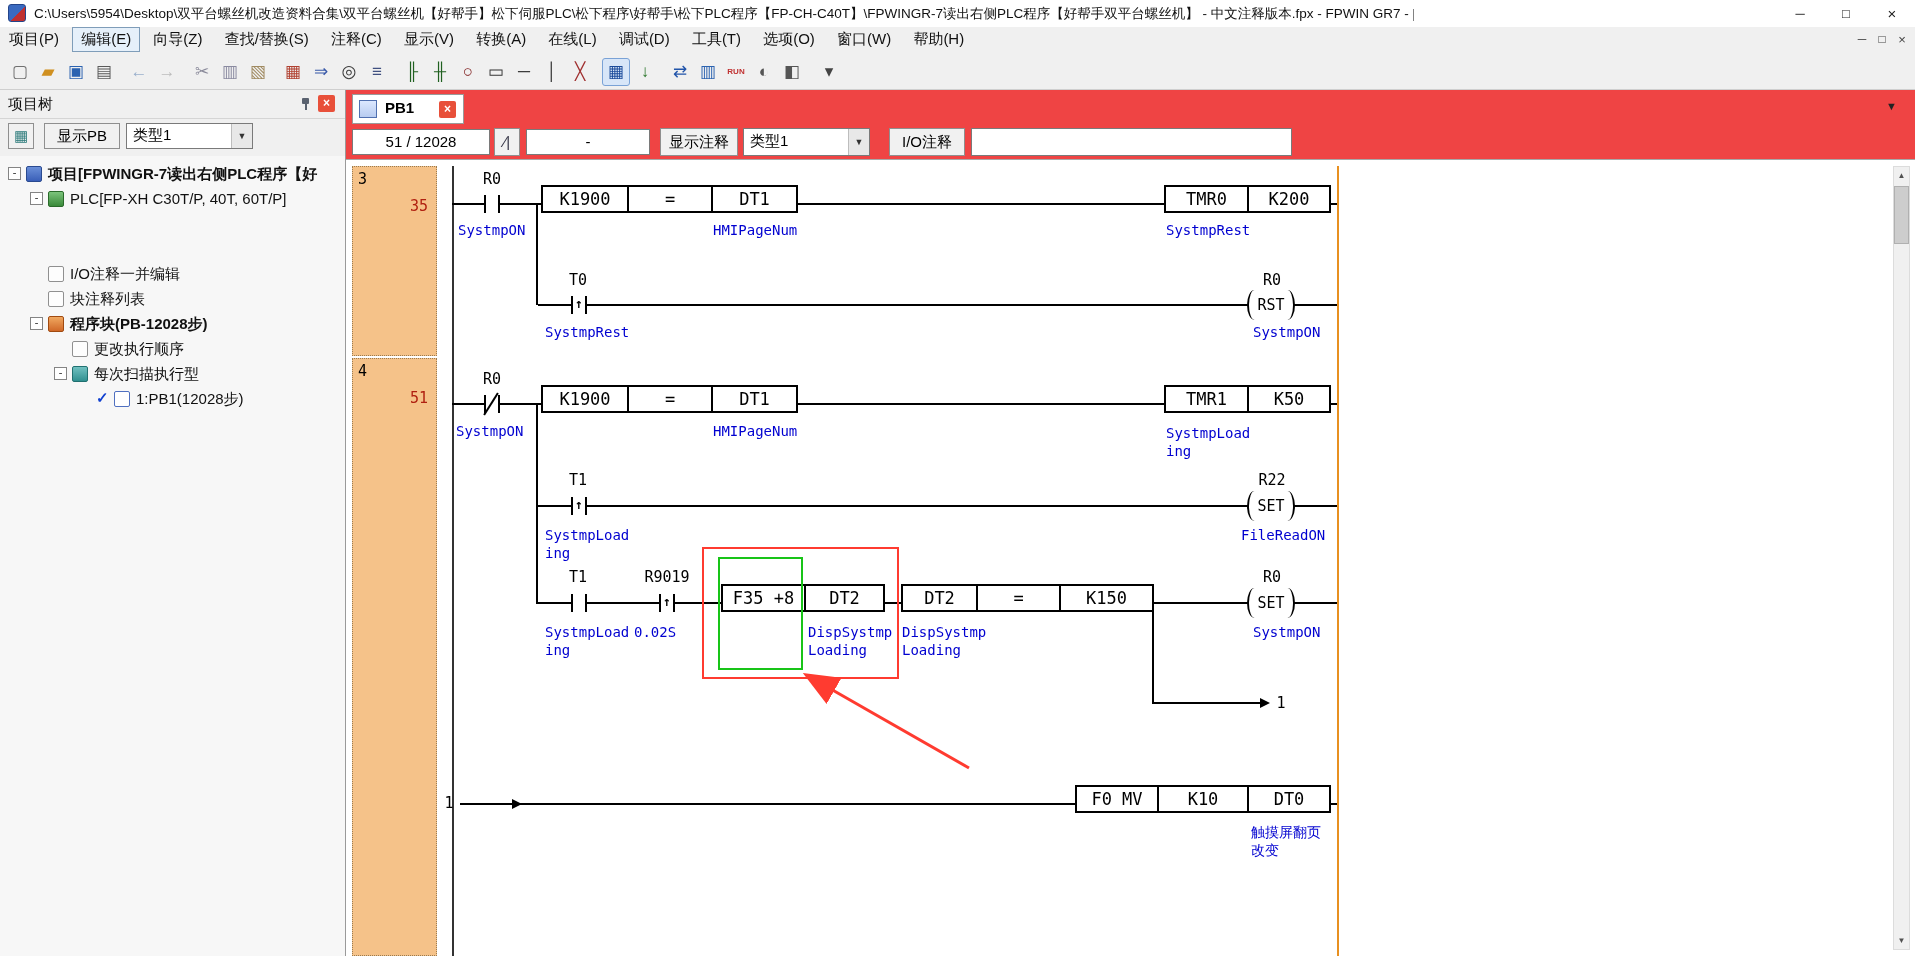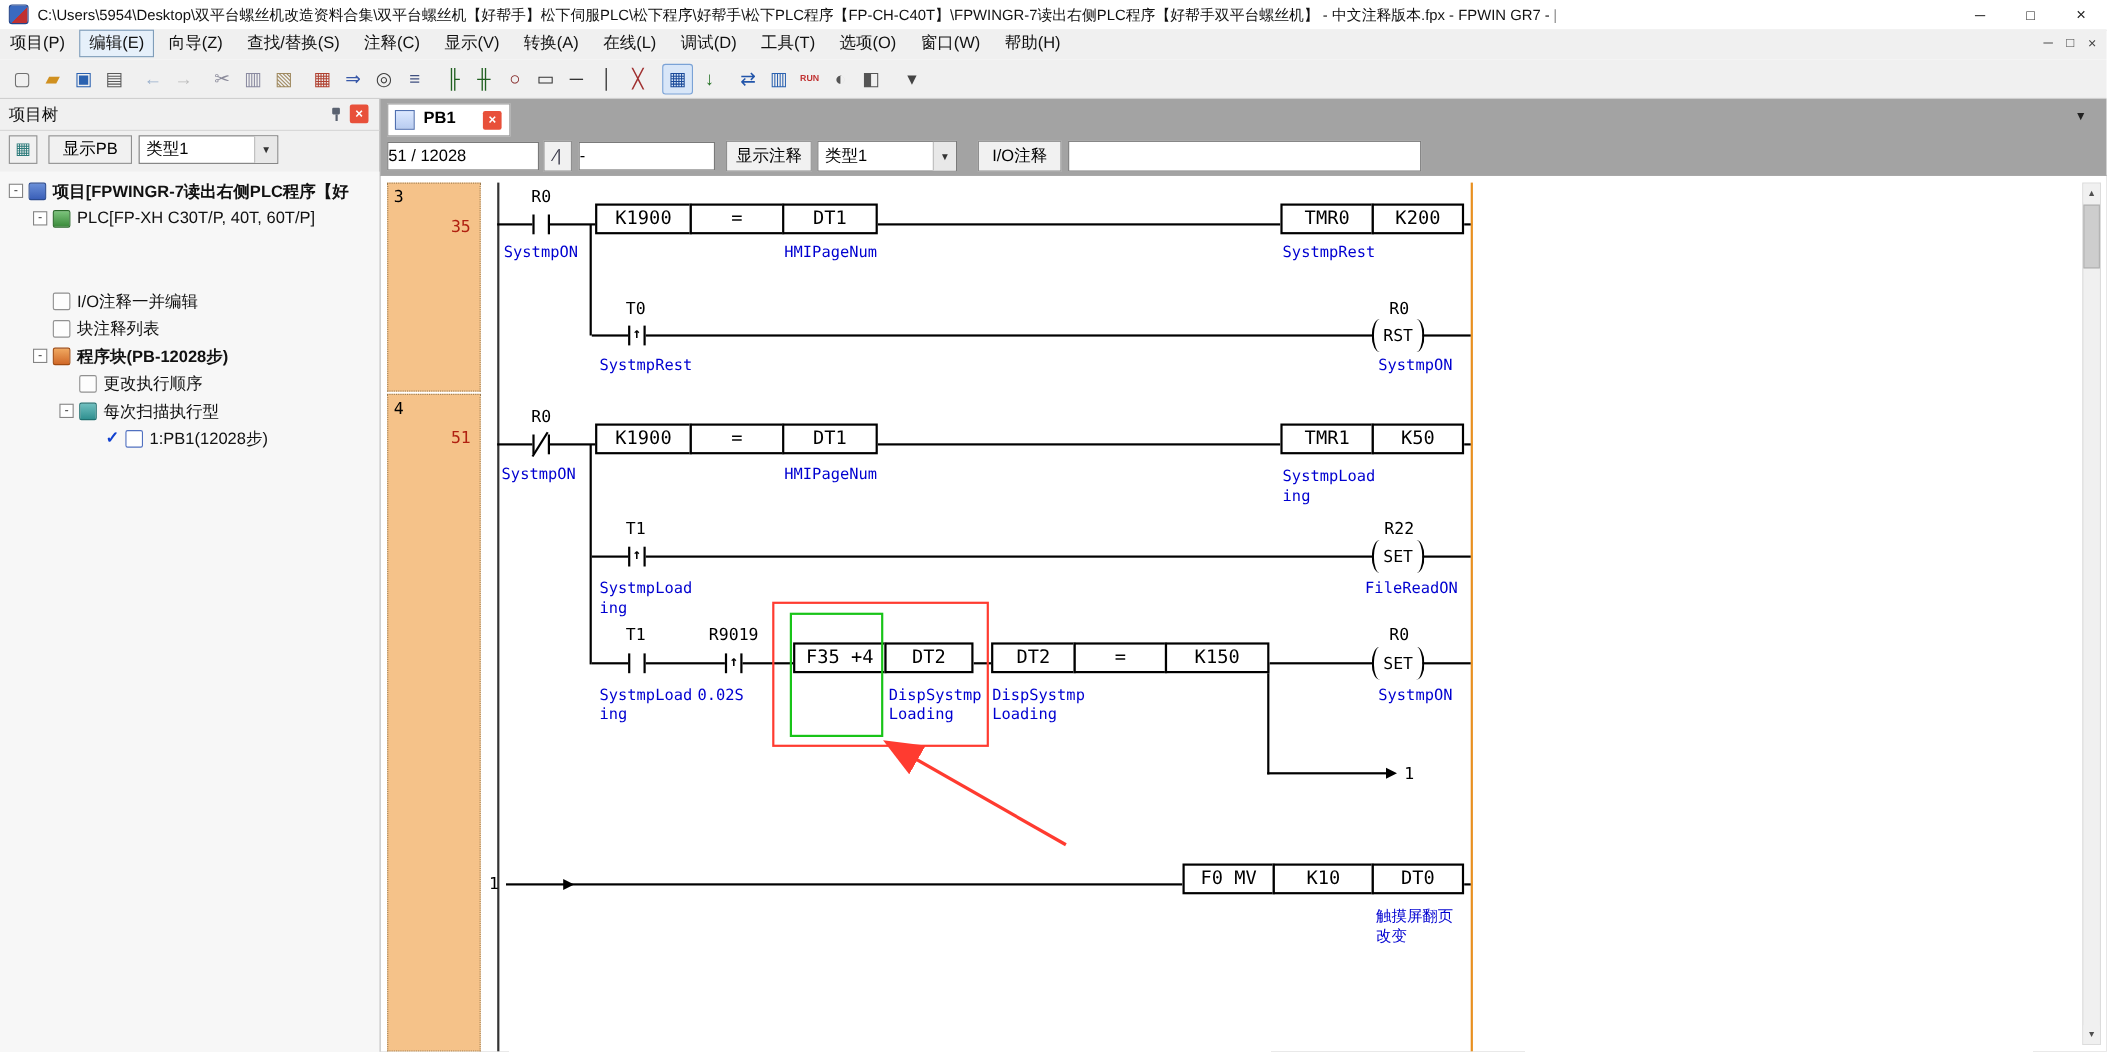--- a/index.html
+++ b/index.html
@@ -41,32 +41,32 @@
     border-left:1px solid #bdbdbd;text-align:center;font-size:9px;line-height:24px;color:#333}
   #tree{position:absolute;left:0;top:66px;width:100%;bottom:0;background:#f7f7f7}
   .trow{position:absolute;left:0;right:0;height:25px}
   .expander{position:absolute;top:5px;width:13px;height:13px;border:1px solid #848484;background:#fff;
     font:11px/10px "DejaVu Sans Mono",monospace;text-align:center;box-sizing:border-box;color:#333}
   .ticon{position:absolute;top:4px;width:16px;height:16px;border:1px solid #777;border-radius:2px;box-sizing:border-box}
   .tlabel{position:absolute;top:3px;font-size:15px;white-space:nowrap;color:#111}
   .bold{font-weight:bold}
   .tcheck{position:absolute;top:2px;font-weight:bold;color:#1040d0;font-size:15px}
   
-  #editor{position:absolute;left:346px;top:90px;width:1569px;height:866px;background:#a3a3a3}
+  #editor{position:absolute;left:346px;top:90px;width:1569px;height:866px;background:#ef4444}
   #tabbar{position:absolute;left:0;top:0;width:100%;height:34px}
   #tab-pb1{position:absolute;left:6px;top:4px;width:112px;height:30px;background:#fff;
     border:1px solid #9a9a9a;box-sizing:border-box}
   #tab-icon{position:absolute;left:6px;top:5px;width:18px;height:18px;box-sizing:border-box;
     background:linear-gradient(#dce8ff,#b8ccf0);border:1px solid #5070b0}
   #tab-label{position:absolute;left:32px;top:4px;font-size:15px;font-weight:bold}
   #tab-close{position:absolute;left:86px;top:6px;width:17px;height:17px}
   #tab-dd{position:absolute;right:18px;top:10px;font-size:11px;color:#222}
   #fieldrow{position:absolute;left:0;top:34px;width:100%;height:36px;border-bottom:1px solid #a8a8a8;box-sizing:border-box}
   .sunken{position:absolute;top:5px;height:26px;background:#fff;border:1px solid #7a7a7a;
-    box-sizing:border-box;font-size:15px;text-align:left;line-height:24px}
+    box-sizing:border-box;font-size:15px;text-align:center;line-height:24px}
   .rbtn{position:absolute;top:4px;height:28px;border:1px solid #8f8f8f;background:#f1f1f1;
     box-sizing:border-box;font-size:15px;text-align:center;line-height:26px}
   
   #ladder{position:absolute;left:0;top:70px;width:1569px;height:796px;background:#fff;overflow:hidden}
   .gcell{position:absolute;left:6px;width:85px;background:#f5c289;border:1px dotted #9a7b50;box-sizing:border-box}
   .gnum{position:absolute;left:5px;top:3px;font:15px "DejaVu Sans Mono",monospace;color:#000}
   .gstep{position:absolute;right:8px;top:30px;font:15px "DejaVu Sans Mono",monospace;color:#b02010}
   .wh{position:absolute;height:2px;background:#000;z-index:1}
   .wv{position:absolute;width:2px;background:#000;z-index:1}
   .bar{position:absolute;width:2px;height:18px;background:#000;z-index:2}
@@ -347,21 +347,21 @@
     <span class="lbl" style="left:206px;top:408px;width:52px">T1</span>
     <span class="cmt" style="left:199px;top:464px">SystmpLoad</span>
     <span class="cmt" style="left:199px;top:482px">ing</span>
     <div class="wh" style="left:241px;top:442px;width:72px"></div>
     <div class="bar" style="left:313px;top:434px"></div>
     <div class="bar" style="left:327px;top:434px"></div>
     <span class="up" style="left:315px;top:434px">↑</span>
     <span class="lbl" style="left:292px;top:408px;width:58px">R9019</span>
     <span class="cmt" style="left:288px;top:464px">0.02S</span>
     <div class="wh" style="left:329px;top:442px;width:46px"></div>
-    <div class="lbox" style="left:375px;top:424px;width:85px">F35 +4</div>
+    <div class="lbox" style="left:375px;top:424px;width:85px">F35 +8</div>
     <div class="lbox" style="left:458px;top:424px;width:81px">DT2</div>
     <span class="cmt" style="left:462px;top:464px">DispSystmp</span>
     <span class="cmt" style="left:462px;top:482px">Loading</span>
     <div class="wh" style="left:539px;top:442px;width:16px"></div>
     <div class="lbox" style="left:555px;top:424px;width:77px">DT2</div>
     <div class="lbox" style="left:630px;top:424px;width:85px">=</div>
     <div class="lbox" style="left:713px;top:424px;width:95px">K150</div>
     <span class="cmt" style="left:556px;top:464px">DispSystmp</span>
     <span class="cmt" style="left:556px;top:482px">Loading</span>
     <div class="wh" style="left:808px;top:442px;width:95px"></div>

